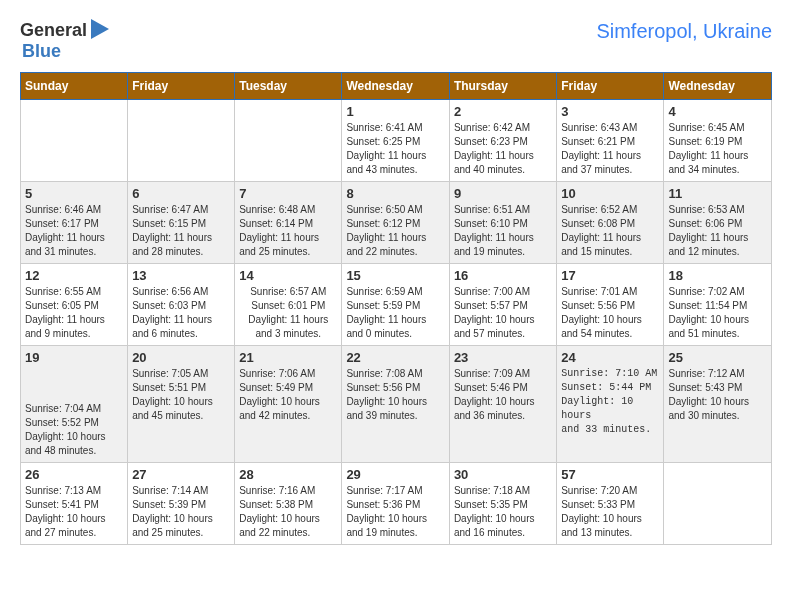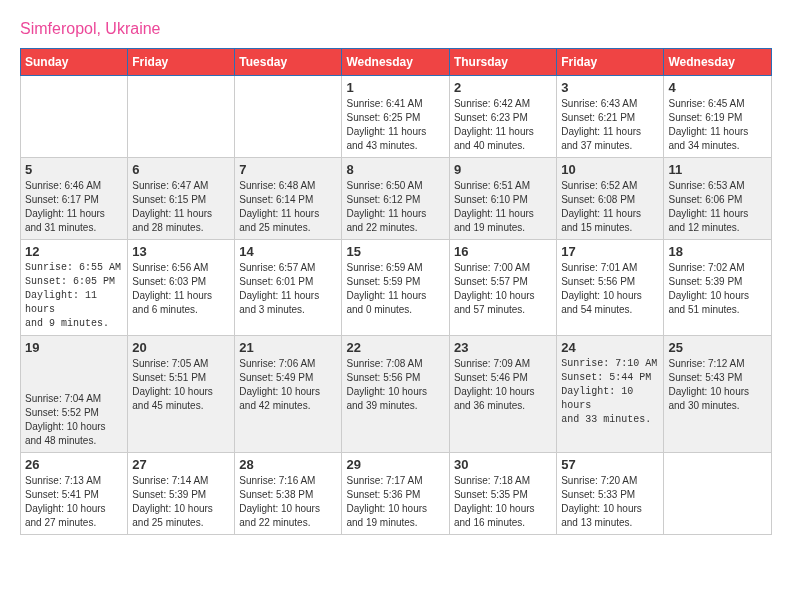--- a/index.html
+++ b/index.html
@@ -47,30 +47,30 @@
     }
     .title-block {
       text-align: right;
     }
     .month-title {
       font-size: 36px;
       color: #333;
       font-weight: normal;
     }
     .location {
-      font-size: 16px;
-      color: #ec4899;
+      font-size: 20px;
+      color: #3b82f6;
     }
     .calendar {
       width: 100%;
       border-collapse: collapse;
       font-size: 11px;
     }
     .calendar th {
-      background-color: #ef4444;
+      background-color: #a16207;
       color: white;
       padding: 6px 4px;
       text-align: left;
       font-size: 12px;
       border: 1px solid #2d6db5;
     }
     .calendar td {
       border: 1px solid #ccc;
       vertical-align: top;
       padding: 4px;
@@ -97,20 +97,27 @@
       background-color: #f0f0f0;
     }
     .row-white td {
       background-color: #ffffff;
     }
   </style>
 </head>
 <body>
 
 <div class="header">
+  <div class="logo">
+    <div class="logo-top">
+      <span class="logo-general">General</span>
+      <div class="logo-arrow"></div>
+    </div>
+    <span class="logo-blue">Blue</span>
+  </div>
   <div class="title-block">
     <div class="location">Simferopol, Ukraine</div>
   </div>
 </div>
 
 <table class="calendar">
   <thead>
     <tr>
     <th>Sunday</th>
         <th>Friday</th>
@@ -202,35 +209,35 @@
           <span class="day-number">11</span>
           <div class="day-info" style="white-space: pre-line;">Sunrise: 6:53 AM
 Sunset: 6:06 PM
 Daylight: 11 hours
 and 12 minutes.</div>
         </td>
       </tr>
       <tr class="row-white">
         <td>
           <span class="day-number">12</span>
-          <div class="day-info" style="white-space: pre-line; font-family: Liberation Mono, monospace;">Sunrise: 6:55 AM
+          <div class="day-info" style="white-space: pre-line;">Sunrise: 6:55 AM
 Sunset: 6:05 PM
 Daylight: 11 hours
 and 9 minutes.</div>
         </td>
         <td>
           <span class="day-number">13</span>
           <div class="day-info" style="white-space: pre-line;">Sunrise: 6:56 AM
 Sunset: 6:03 PM
 Daylight: 11 hours
 and 6 minutes.</div>
         </td>
         <td>
           <span class="day-number">14</span>
-          <div class="day-info" style="white-space: pre-line;">Sunrise: 6:57 AM
+          <div class="day-info" style="white-space: pre-line; text-align: center;">Sunrise: 6:57 AM
 Sunset: 6:01 PM
 Daylight: 11 hours
 and 3 minutes.</div>
         </td>
         <td>
           <span class="day-number">15</span>
           <div class="day-info" style="white-space: pre-line;">Sunrise: 6:59 AM
 Sunset: 5:59 PM
 Daylight: 11 hours
 and 0 minutes.</div>
@@ -245,21 +252,21 @@
         <td>
           <span class="day-number">17</span>
           <div class="day-info" style="white-space: pre-line;">Sunrise: 7:01 AM
 Sunset: 5:56 PM
 Daylight: 10 hours
 and 54 minutes.</div>
         </td>
         <td>
           <span class="day-number">18</span>
           <div class="day-info" style="white-space: pre-line;">Sunrise: 7:02 AM
-Sunset: 5:39 PM
+Sunset: 11:54 PM
 Daylight: 10 hours
 and 51 minutes.</div>
         </td>
       </tr>
       <tr class="row-shaded">
         <td>
           <span class="day-number">19</span>
           <div class="day-info" style="white-space: pre-line; margin-top: 37px;">Sunrise: 7:04 AM
 Sunset: 5:52 PM
 Daylight: 10 hours

